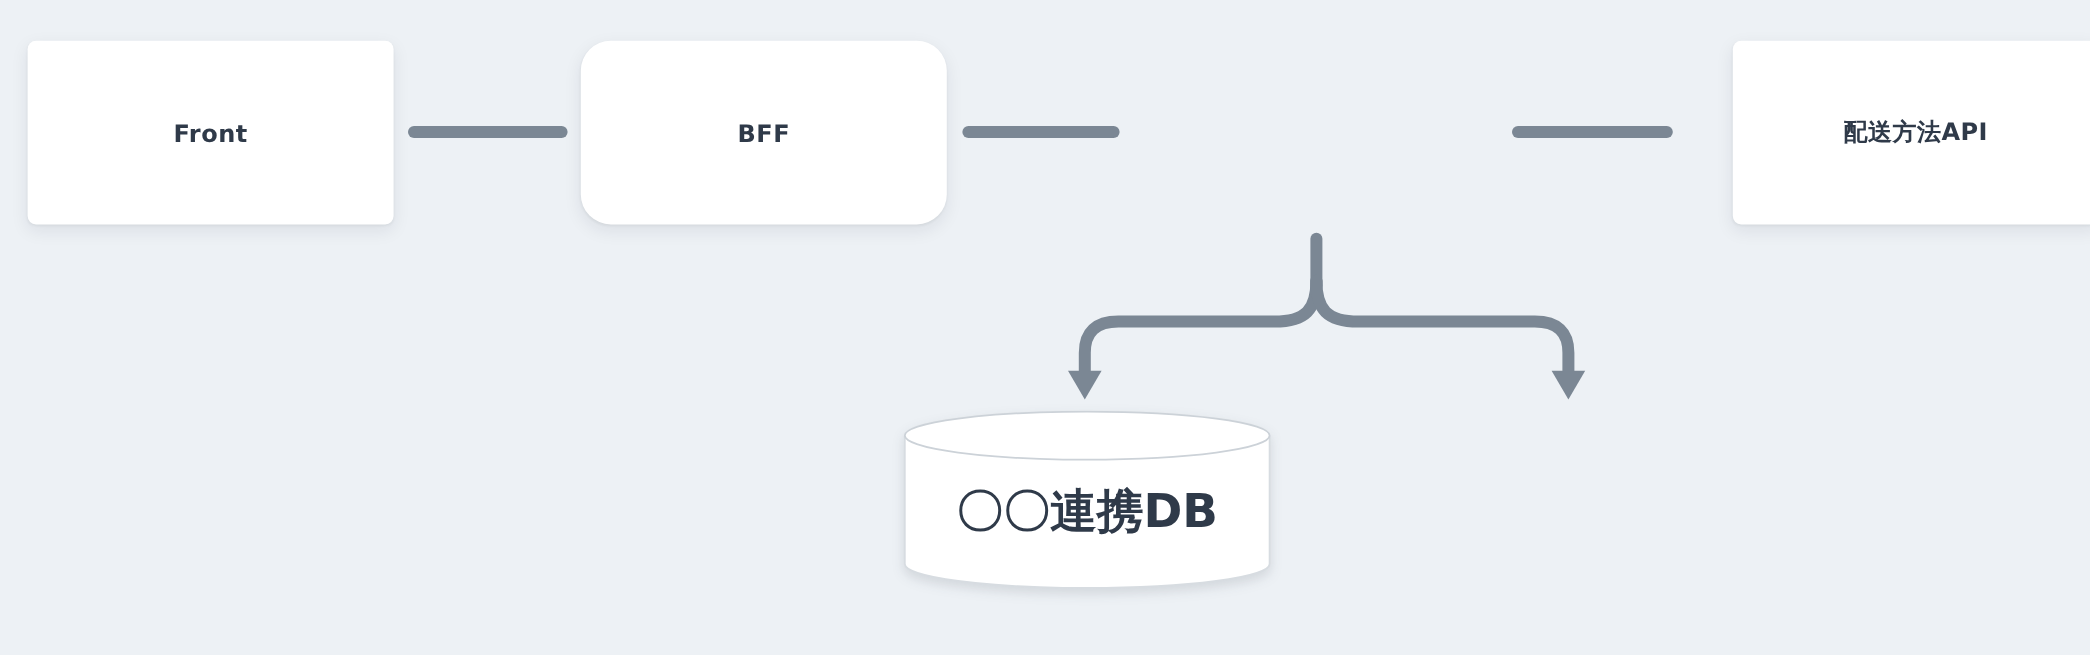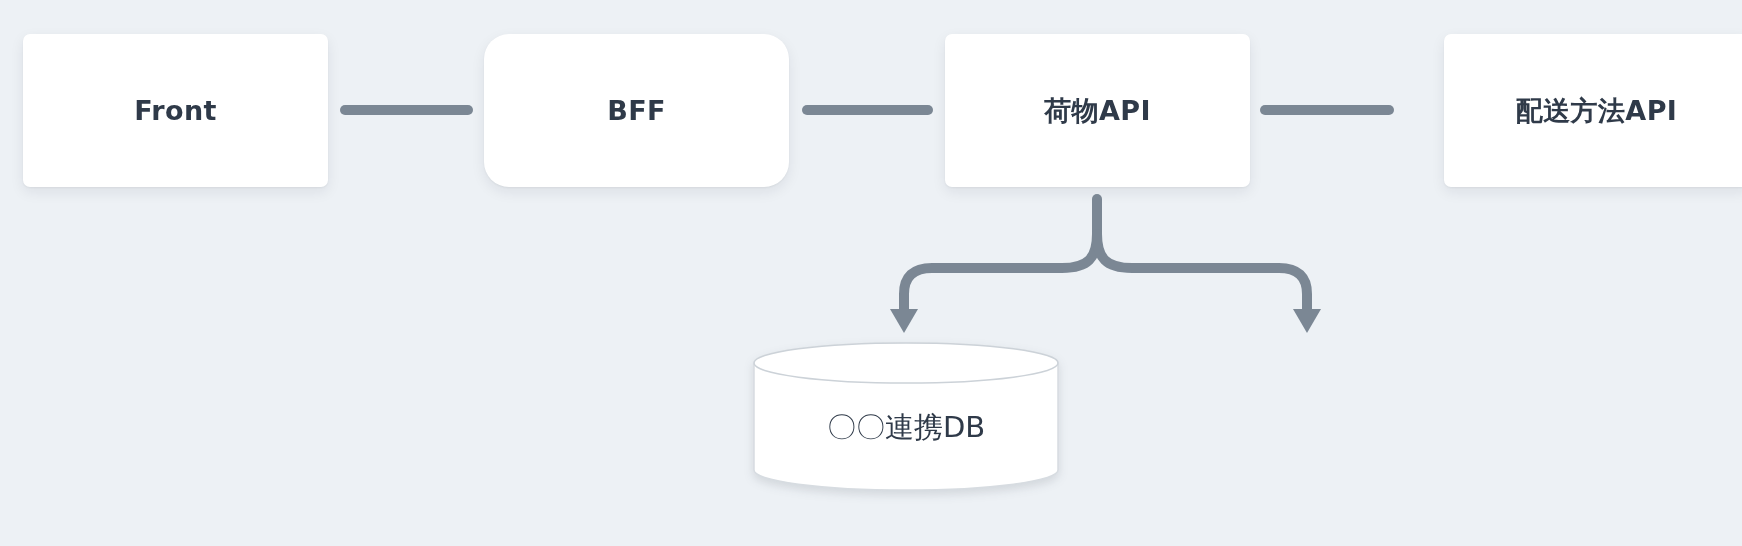--- a/index.html
+++ b/index.html
@@ -13,21 +13,21 @@
   
   .node {
     position:absolute; top:34px;
     width:305px; height:153px;
     background:#ffffff;
     border-radius:7px;
     box-shadow:0 1px 2px rgba(20,30,45,.05), 0 5px 14px rgba(20,30,45,.08);
     display:flex; align-items:center; justify-content:center;
   }
   .node-label {
-    font-size:27px; font-weight:600; color:#2f3a49; letter-spacing:.4px;
+    font-size:20px; font-weight:600; color:#2f3a49; letter-spacing:.4px;
     white-space:nowrap;
   }
   #node-front   { left:23px;   }
   #node-bff     { left:484px;border-radius:25px;  }
   #node-nimotsu { left:945px;  }
   #node-haisou  { left:1444px;text-align:right; }
   
   .hline {
     position:absolute; top:105px; height:10px;
     border-radius:5px; background:#7b8794;
@@ -40,38 +40,35 @@
   .branch-stroke { fill:none; stroke:#7b8794; stroke-width:10; stroke-linecap:round; stroke-linejoin:round; }
   .branch-fill { fill:#7b8794; }
   
   .db { position:absolute; top:342px; width:308px; height:150px; }
   #db-renkei { left:752px;  }
   #db-cache  { left:1153px; }
   .db-svg { position:absolute; left:0; top:0; filter:drop-shadow(0 4px 5px rgba(30,40,55,.13)); }
   .db-label {
     position:absolute; left:0; right:0; top:66px;
     text-align:center; line-height:38px;
-    font-size:29px; font-weight:400; white-space:nowrap;
+    font-size:39px; font-weight:700; white-space:nowrap;
   }
   #db-renkei .db-label { color:#2f3a49; }
   #db-cache  .db-label { color:#ffffff; }
 </style>
 </head>
 <body>
 
 <div class="canvas">
 
   <div class="node" id="node-front">
     <span class="node-label">Front</span>
   </div>
   <div class="node" id="node-bff">
     <span class="node-label">BFF</span>
-  </div>
-  <div class="node" id="node-nimotsu">
-    <span class="node-label">荷物API</span>
   </div>
   <div class="node" id="node-haisou">
     <span class="node-label">配送方法API</span>
   </div>
 
   <div class="hline" id="edge-front-bff"></div>
   <div class="hline" id="edge-bff-nimotsu"></div>
   <div class="hline" id="edge-nimotsu-haisou"></div>
 
   <svg class="branch-svg" width="1742" height="546" viewBox="0 0 1742 546">

